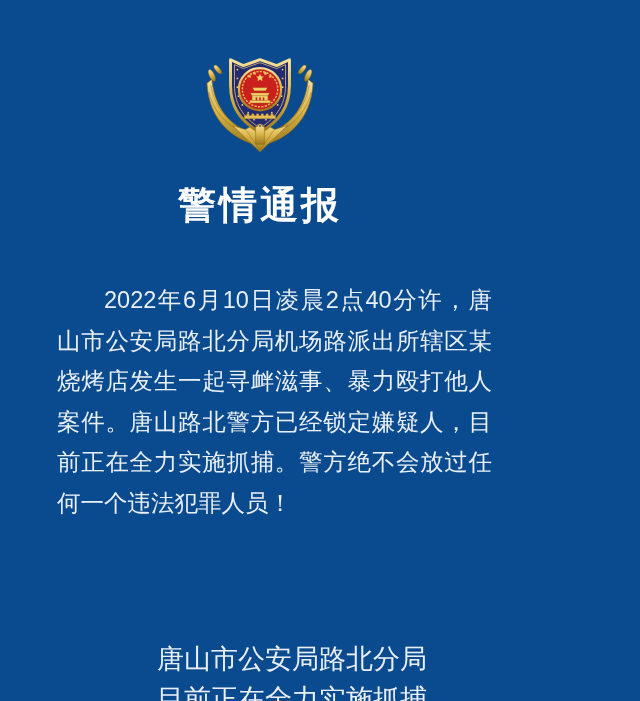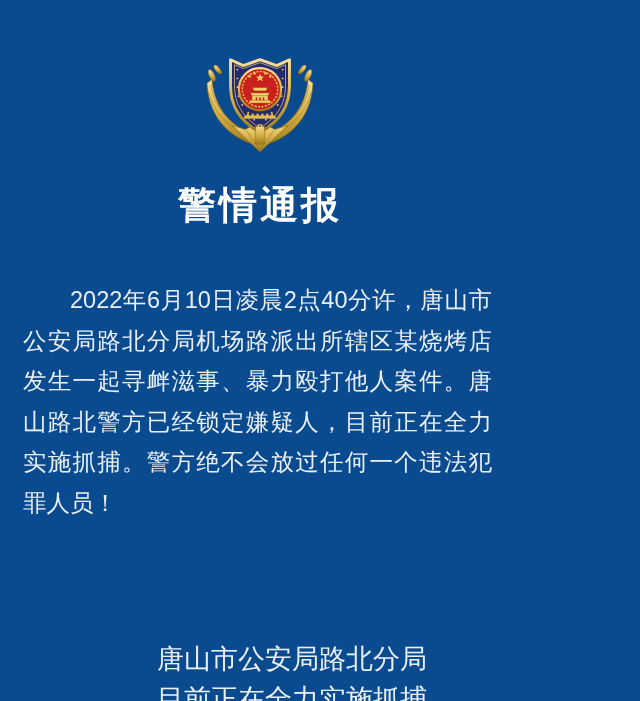--- a/index.html
+++ b/index.html
@@ -31,21 +31,21 @@
     margin-top: 28px;
     text-align: center;
     font-size: 38px;
     line-height: 46px;
     font-weight: bold;
     letter-spacing: 3px;
     color: var(--title-text, #ffffff);
   }
   .body-text {
     margin-top: 52px;
-    padding: 0 28px 0 23px;
+    padding: 0 28px 0 57px;
     font-size: 23.5px;
     line-height: 40.5px;
     font-weight: 500;
     color: var(--body-text, #e9eff6);
     text-align: justify;
     text-indent: 2em;
     text-justify: inter-ideograph;
   }
   .signature-block {
     margin-top: 116px;

